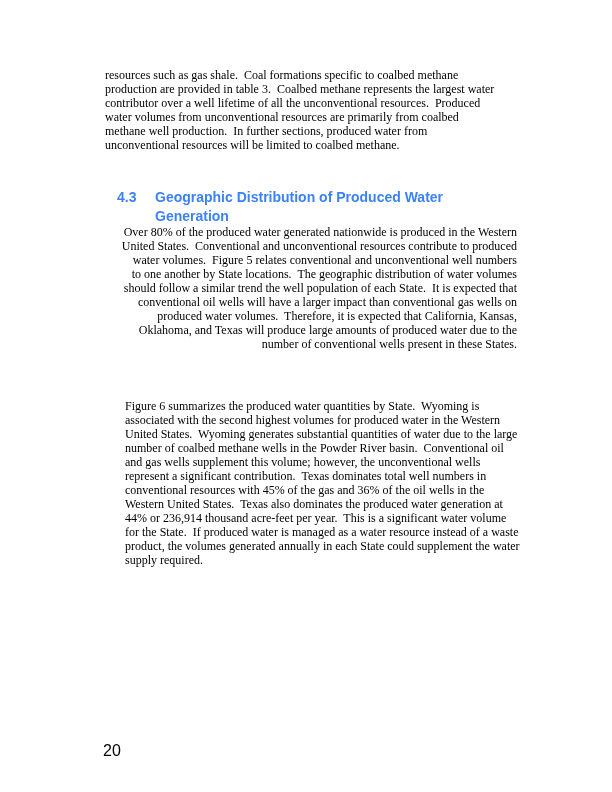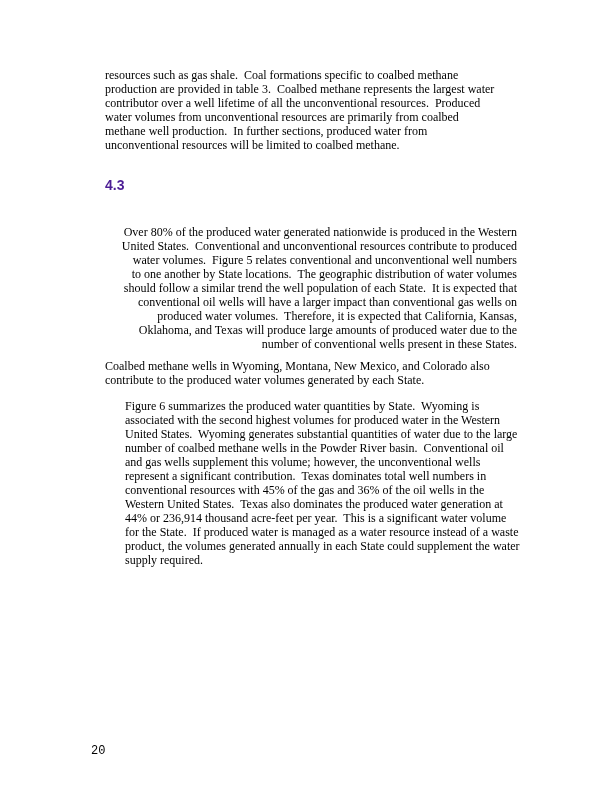--- a/index.html
+++ b/index.html
@@ -31,74 +31,74 @@
   }
   .pos-p1 { top: 68px; }
   .pos-p2 { top: 225px; text-align: right; }
   .pos-p3 { top: 359px; }
   .pos-p4 { top: 399px; margin-left: 20px; }
   .section-heading {
     position: absolute;
     left: 105px;
     top: 176px;
     width: 440px;
-    margin: 0;
+    margin: 12px;
     display: flex;
     align-items: flex-start;
     font-family: "Liberation Sans", "DejaVu Sans", sans-serif;
     font-weight: bold;
     font-size: 14px;
     line-height: 19px;
-    color: #4c1d95;
+    color: #3b82f6;
   }
   .heading-number {
     flex: none;
     width: 38px;
   }
   .heading-title {
     white-space: pre-line;     
   }
   .page-number {
     position: absolute;
-    left: 91px;
+    left: 103px;
     top: 745px;
-    font-family: Liberation Mono, monospace;
-    font-size: 12px;
+    font-family: Liberation Sans, sans-serif;
+    font-size: 16px;
     line-height: 12px;
     color: #000000;
   }
 </style>
 </head>
 <body>
 
 <div class="page">
 
   <p class="body-text pos-p1">resources such as gas shale.  Coal formations specific to coalbed methane
 production are provided in table 3.  Coalbed methane represents the largest water
 contributor over a well lifetime of all the unconventional resources.  Produced
 water volumes from unconventional resources are primarily from coalbed
 methane well production.  In further sections, produced water from
 unconventional resources will be limited to coalbed methane.</p>
 
   <h2 class="section-heading">
     <span class="heading-number">4.3</span>
+    <span class="heading-title">Geographic Distribution of Produced Water
+Generation</span>
   </h2>
 
   <p class="body-text pos-p2">Over 80% of the produced water generated nationwide is produced in the Western
 United States.  Conventional and unconventional resources contribute to produced
 water volumes.  Figure 5 relates conventional and unconventional well numbers
 to one another by State locations.  The geographic distribution of water volumes
 should follow a similar trend the well population of each State.  It is expected that
 conventional oil wells will have a larger impact than conventional gas wells on
 produced water volumes.  Therefore, it is expected that California, Kansas,
 Oklahoma, and Texas will produce large amounts of produced water due to the
 number of conventional wells present in these States.</p>
 
-  <p class="body-text pos-p3">Coalbed methane wells in Wyoming, Montana, New Mexico, and Colorado also
-contribute to the produced water volumes generated by each State.</p>
 
   <p class="body-text pos-p4">Figure 6 summarizes the produced water quantities by State.  Wyoming is
 associated with the second highest volumes for produced water in the Western
 United States.  Wyoming generates substantial quantities of water due to the large
 number of coalbed methane wells in the Powder River basin.  Conventional oil
 and gas wells supplement this volume; however, the unconventional wells
 represent a significant contribution.  Texas dominates total well numbers in
 conventional resources with 45% of the gas and 36% of the oil wells in the
 Western United States.  Texas also dominates the produced water generation at
 44% or 236,914 thousand acre-feet per year.  This is a significant water volume

